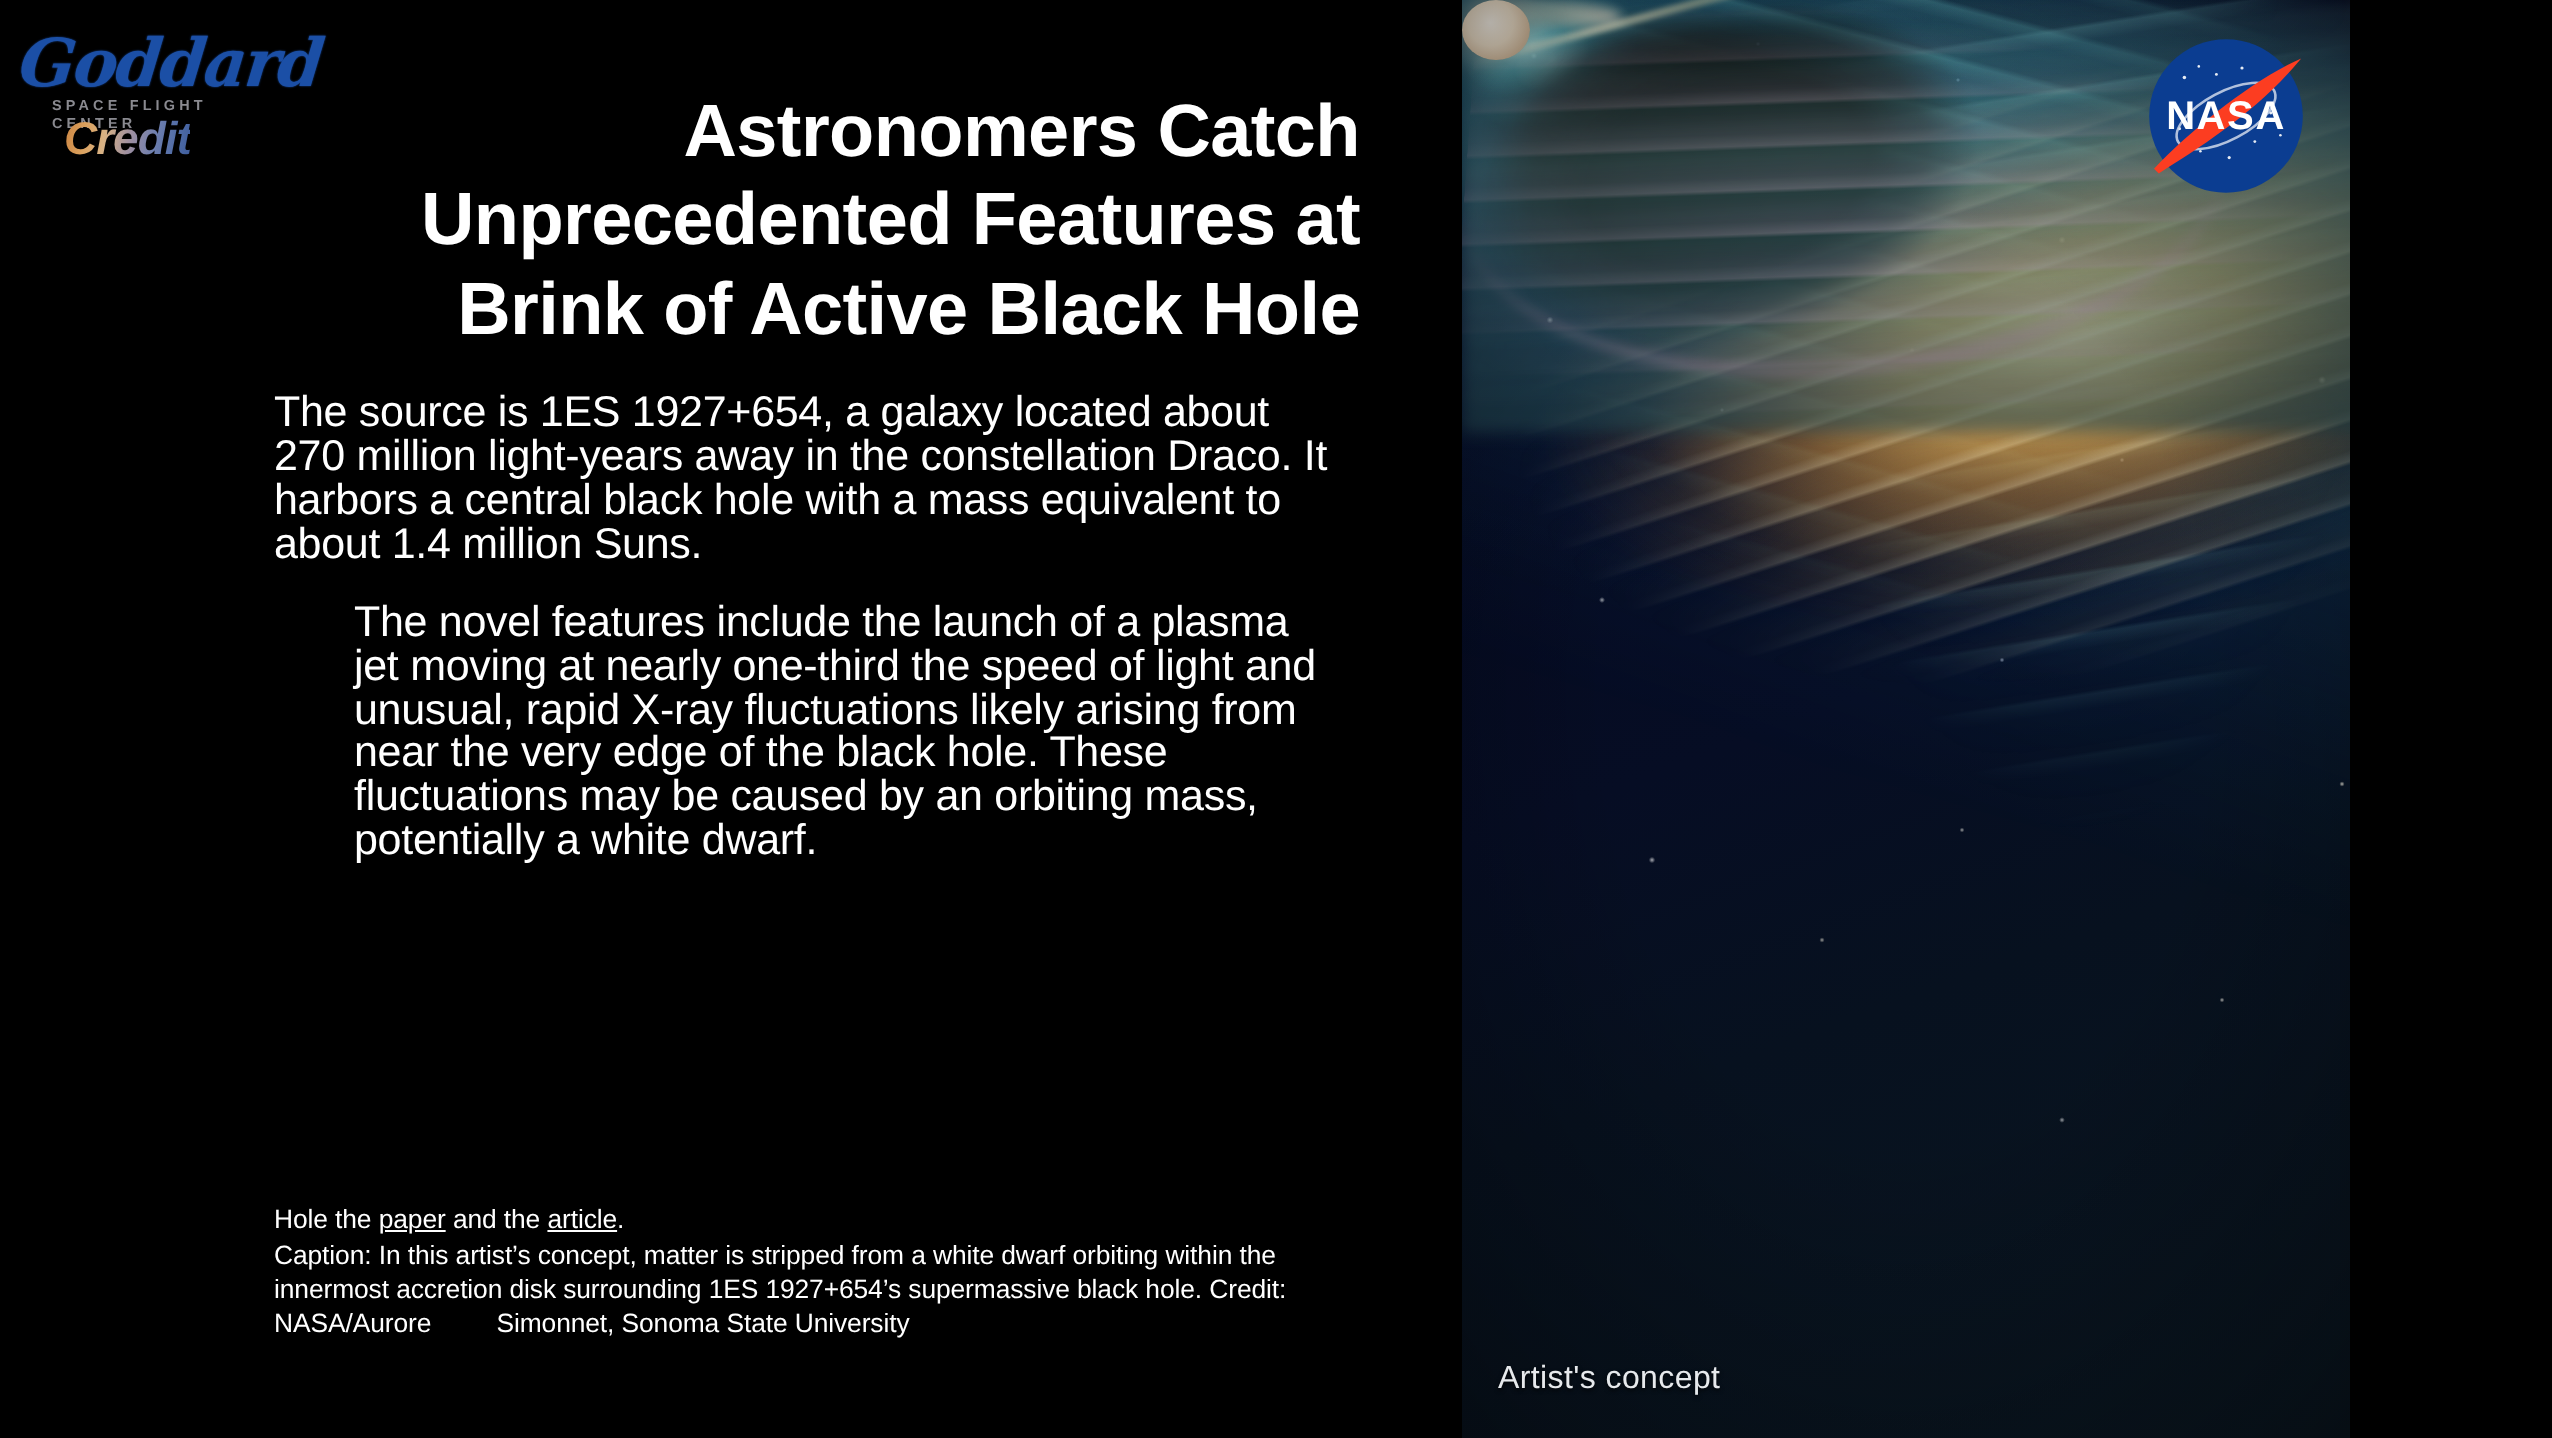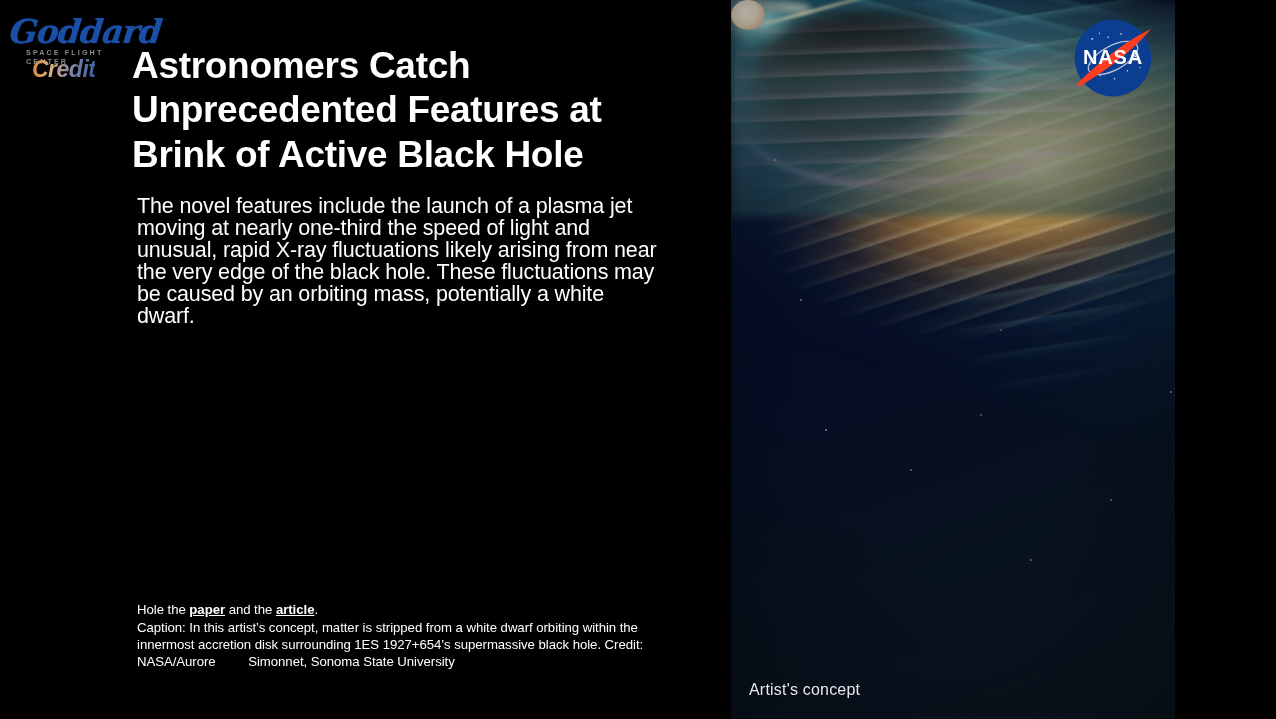--- a/index.html
+++ b/index.html
@@ -41,43 +41,43 @@
     background:linear-gradient(100deg,#c9823f 0%,#dba15e 18%,#d8b284 33%,#9e8fa0 52%,#6f7fae 70%,#4e6ba6 88%,#3d5c9c 100%);
     -webkit-background-clip:text; background-clip:text;
     -webkit-text-fill-color:transparent; color:transparent;
     font-family:"Liberation Sans", sans-serif;
   }
 
   
   #headline {
     position:absolute; left:132px; top:44px; width:548px;
     font-size:37px; line-height:1.20;
-    font-weight:700; color:#ffffff; text-align:left;
+    font-weight:700; color:#ffffff; text-align:right;
     letter-spacing:-0.3px;
   }
 
   
   #body-copy { position:absolute; left:137px; top:196px; width:528px; }
   .para {
     color:#ffffff;
     font-size:21.5px;
     line-height:1.02;
     margin-bottom:17px;
     letter-spacing:-0.15px;
   }
-  .para:last-child { margin-bottom:0; }
+  .para:last-child { margin-bottom:0;margin-left:40px; }
 
   
   #footer { position:absolute; left:137px; top:601px; width:524px; }
   .foot-line {
     color:#ffffff; font-size:13.2px; line-height:1.30;
     letter-spacing:-0.05px;
   }
   #links-line { margin-bottom:1px; }
-  .ulink { text-decoration:underline; color:#ffffff; cursor:pointer;font-weight:bold; }
+  .ulink { text-decoration:underline; color:#ffffff; cursor:pointer; }
   .misspelled {
     text-decoration-style:wavy;
     text-decoration-color:#d83030; text-underline-offset:2px;margin-left:29px;
   }
 
   
   #image-panel {
     position:absolute; left:731px; top:0; width:444px; height:719px;
     overflow:hidden; background:#4d7c0f;
   }
@@ -285,20 +285,21 @@
 
     <div id="logo">
       <div id="logo-goddard">Goddard</div>
       <div id="logo-sfc">SPACE FLIGHT CENTER</div>
       <div id="logo-science">Credit</div>
     </div>
 
     <h1 id="headline">Astronomers Catch Unprecedented Features at Brink of Active Black Hole</h1>
 
     <div id="body-copy">
+      <p class="para">The source is 1ES 1927+654, a galaxy located about 270 million light-years away in the constellation Draco. It harbors a central black hole with a mass equivalent to about 1.4 million Suns.</p>
       <p class="para">The novel features include the launch of a plasma jet moving at nearly one-third the speed of light and unusual, rapid X-ray fluctuations likely arising from near the very edge of the black hole. These fluctuations may be caused by an orbiting mass, potentially a white dwarf.</p>
     </div>
 
     <div id="footer">
       <div id="links-line" class="foot-line"><span>Hole the </span><a class="ulink">paper</a><span> and the </span><a class="ulink">article</a><span>.</span></div>
       <div class="foot-line"><span>Caption: In this artist’s concept, matter is stripped from a white dwarf orbiting within the innermost accretion disk surrounding 1ES 1927+654’s supermassive black hole. Credit: NASA/Aurore </span><span class="misspelled">Simonnet</span><span>, Sonoma State University</span></div>
     </div>
   </div>
 
   <div id="image-panel">

